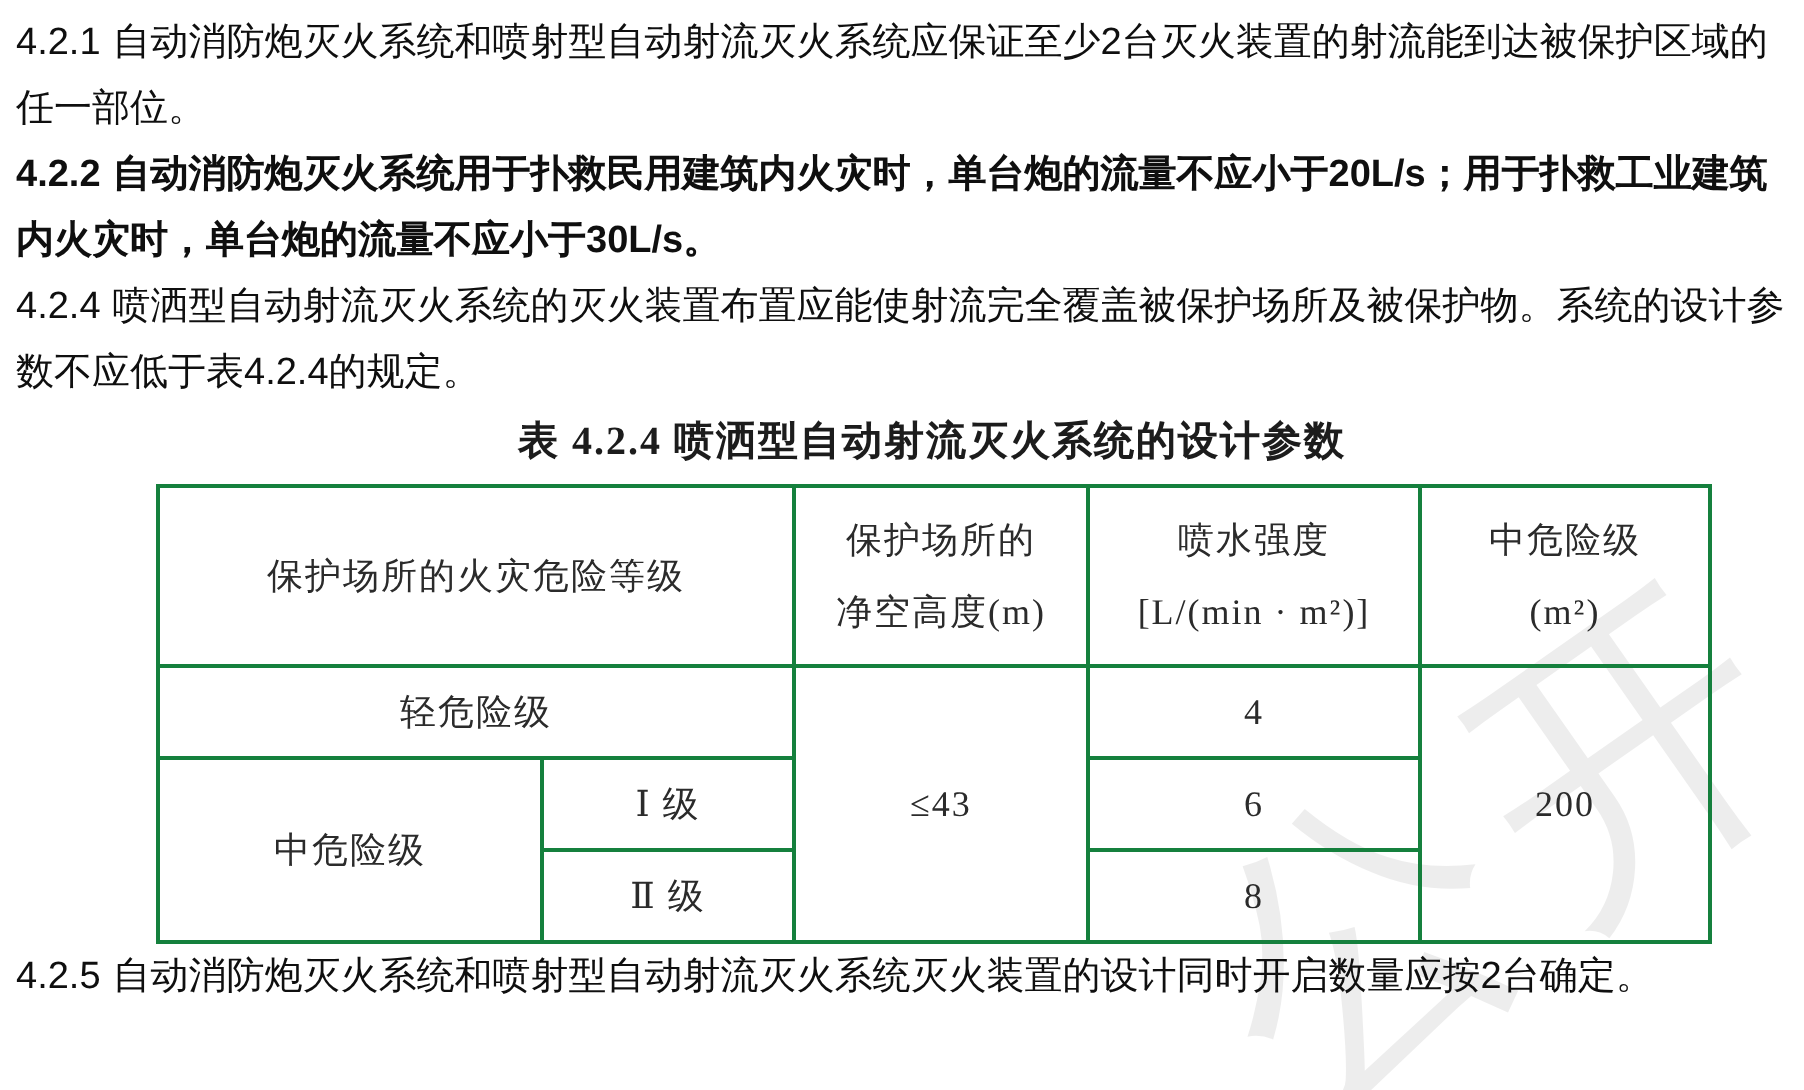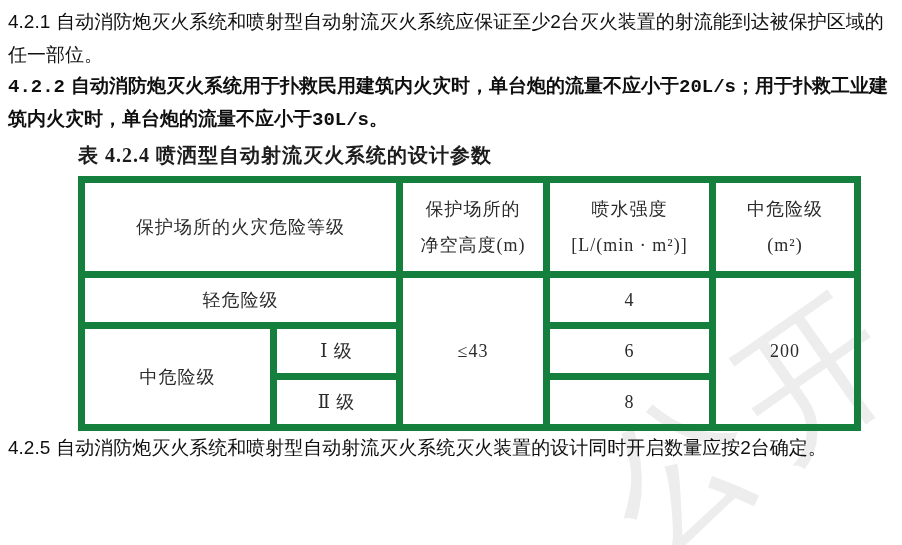--- a/index.html
+++ b/index.html
@@ -15,46 +15,46 @@
     z-index: 1;
     padding: 5px 8px 0 8px;
   }
   p.clause {
     margin: 0;
     font-size: 19px;
     line-height: 33px;
     color: #0f0f0f;
     letter-spacing: 0;
   }
-  p.clause.bold { font-weight: bold; font-family: Liberation Mono, monospace; }
+  p.clause.bold { font-weight: bold; }
   p.clause .num { margin-right: 6px; }
   .table-caption {
     width: 776px;
     margin: 3px 0 0 70px;
-    text-align: left;
+    text-align: center;
     font-family: "Liberation Serif", "DejaVu Serif", serif;
     font-weight: bold;
     font-size: 20px;
     line-height: 30px;
     color: #1c1c1c;
     letter-spacing: 1px;
   }
   table.params {
     border-collapse: collapse;
     table-layout: fixed;
     width: 776px;
     margin: 6px 0 0 70px;
     border: 2px solid #1a1a1a;
     font-family: "Liberation Serif", "DejaVu Serif", serif;
     color: #2b2b2b;
     letter-spacing: 1px;
     background: transparent;
   }
   table.params td {
-    border: 7px solid #15803d;
+    border: 2px solid #15803d;
     text-align: center;
     vertical-align: middle;
     font-size: 18px;
     padding: 0;
     background: transparent;
   }
   tr.head td { height: 88px; border-bottom-width: 2px; }
   tr.body-row td { height: 44px; margin-top: 48px; }
   .hline { line-height: 36px; }
   .clause-last { margin-top: 16px; }
@@ -77,20 +77,21 @@
 
 <div class="watermark">公开</div>
 
 <div class="content">
 
   <p class="clause"><span class="num">4.2.1</span><span>自动消防炮灭火系统和喷射型自动射流灭火系统应保证至少2台灭火装置的射流能到达被保护区域的任一部位。</span></p>
 
   <p class="clause bold"><span class="num">4.2.2</span><span>自动消防炮灭火系统用于扑救民用建筑内火灾时，单台炮的流量不应小于20L/s；用于扑救工业建筑内火灾时，单台炮的流量不应小于30L/s。</span></p>
 
 
+  <p class="clause"><span class="num">4.2.4</span><span>喷洒型自动射流灭火系统的灭火装置布置应能使射流完全覆盖被保护场所及被保护物。系统的设计参数不应低于表4.2.4的规定。</span></p>
 
   <div class="table-caption">表 4.2.4  喷洒型自动射流灭火系统的设计参数</div>
 
   <table class="params">
     <colgroup>
       <col style="width:192px">
       <col style="width:126px">
       <col style="width:147px">
       <col style="width:166px">
       <col style="width:145px">

